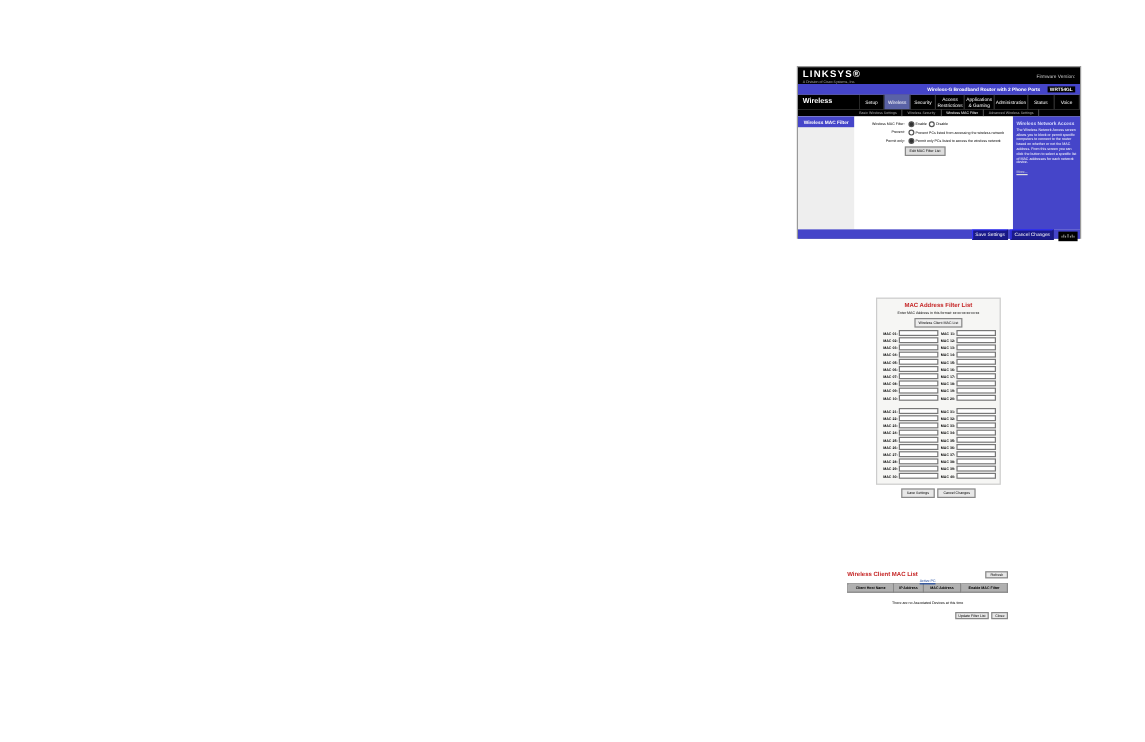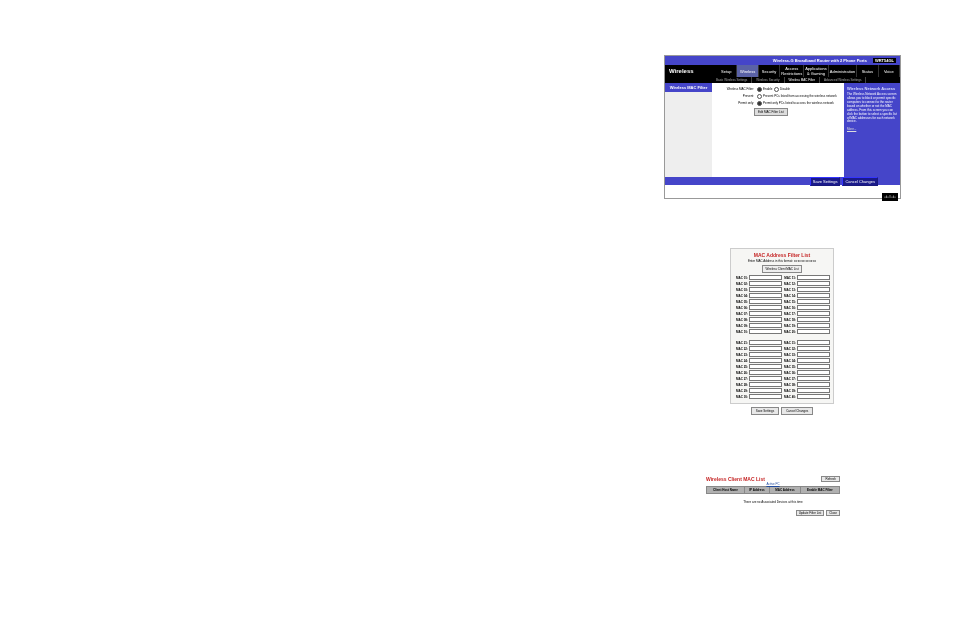--- a/index.html
+++ b/index.html
@@ -62,20 +62,27 @@
 .fig3 .msg{text-align:center;font-size:3px;padding:6px 0}
 .fig3 .bbtns{display:flex;justify-content:flex-end;gap:2px}
 .fig3 .bbtn{background:#e8e8e8;border:1px solid #888;font-size:3px;padding:0 2px}
 </style>
 </head>
 <body>
 
 <div class="page">
 
   <div class="fig fig1">
+    <div class="topbar">
+      <div>
+        <div class="logo">LINKSYS®</div>
+        <div style="color:#aaa;font-size:3px">A Division of Cisco Systems, Inc.</div>
+      </div>
+      <span class="fw">Firmware Version:</span>
+    </div>
     <div class="purplebar">
       <span></span>
       <span style="display:flex;gap:6px">
         <span>Wireless-G Broadband Router with 2 Phone Ports</span>
         <span style="background:#000;padding:0 2px">WRT54GL</span>
       </span>
     </div>
     <div class="navrow">
       <div class="navleft">
           <span>Wireless</span>

